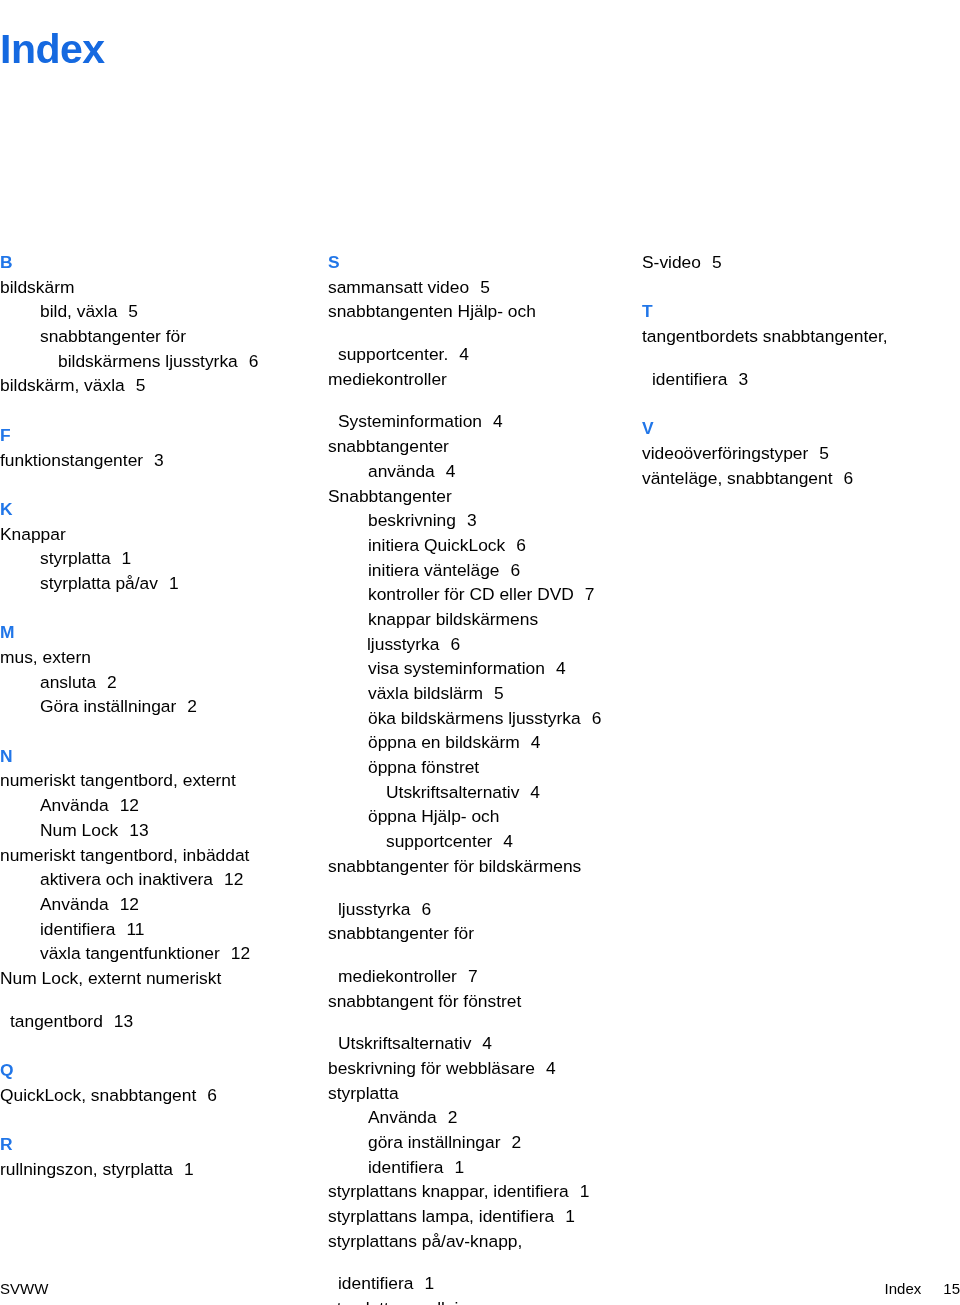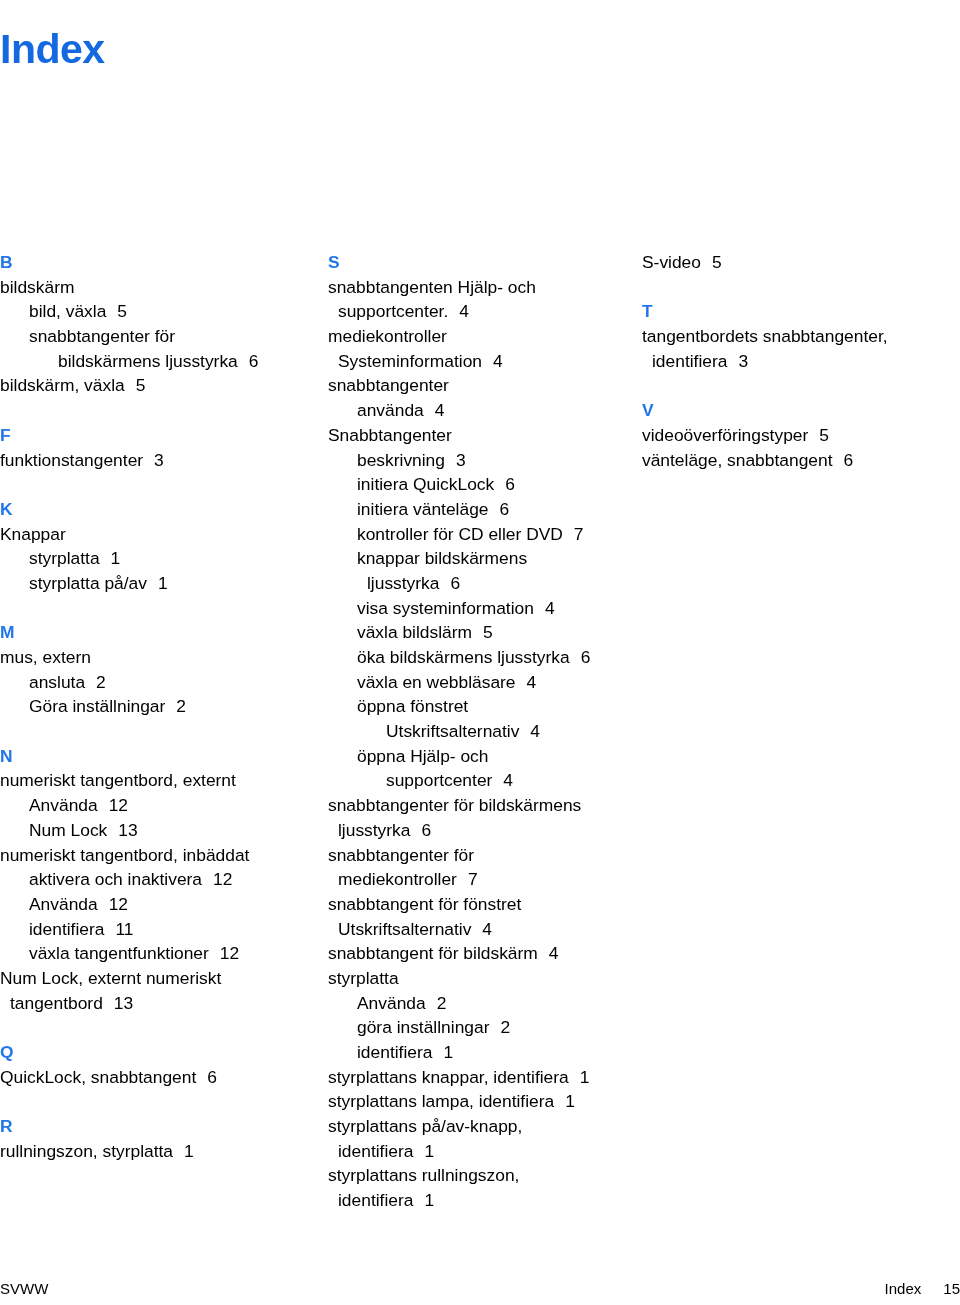--- a/index.html
+++ b/index.html
@@ -54,22 +54,22 @@
   }
   .section-gap {
     height: 24.7px;
   }
 
   .entry {
     white-space: nowrap;
     height: 24.7px;
   }
   .lvl-0 { padding-left: 0px; }
-  .lvl-w { padding-left: 10px; }   
-  .lvl-1 { padding-left: 29px; }
+  .lvl-w { padding-left: 10px; margin-top: 18px; }   
+  .lvl-1 { padding-left: 40px; }
   .lvl-1w { padding-left: 39px; }  
   .lvl-2 { padding-left: 58px; }
 
   .pg {
     padding-left: 11px;
   }
 
   #footer {
     position: absolute;
     left: 0px;
@@ -134,48 +134,49 @@
       <div class="entry lvl-w"><span>tangentbord</span><span class="pg">13</span></div>
       <div class="section-gap"></div>
       <div class="section-letter">Q</div>
       <div class="entry lvl-0"><span>QuickLock, snabbtangent</span><span class="pg">6</span></div>
       <div class="section-gap"></div>
       <div class="section-letter">R</div>
       <div class="entry lvl-0"><span>rullningszon, styrplatta</span><span class="pg">1</span></div>
     </div>
     <div class="index-column col-2">
       <div class="section-letter">S</div>
+      <div class="entry lvl-0"><span>sammansatt video</span><span class="pg">5</span></div>
       <div class="entry lvl-0"><span>snabbtangenten Hjälp- och</span></div>
       <div class="entry lvl-w"><span>supportcenter.</span><span class="pg">4</span></div>
       <div class="entry lvl-0"><span>mediekontroller</span></div>
       <div class="entry lvl-w"><span>Systeminformation</span><span class="pg">4</span></div>
       <div class="entry lvl-0"><span>snabbtangenter</span></div>
       <div class="entry lvl-1"><span>använda</span><span class="pg">4</span></div>
       <div class="entry lvl-0"><span>Snabbtangenter</span></div>
       <div class="entry lvl-1"><span>beskrivning</span><span class="pg">3</span></div>
       <div class="entry lvl-1"><span>initiera QuickLock</span><span class="pg">6</span></div>
       <div class="entry lvl-1"><span>initiera vänteläge</span><span class="pg">6</span></div>
       <div class="entry lvl-1"><span>kontroller för CD eller DVD</span><span class="pg">7</span></div>
       <div class="entry lvl-1"><span>knappar bildskärmens</span></div>
       <div class="entry lvl-1w"><span>ljusstyrka</span><span class="pg">6</span></div>
       <div class="entry lvl-1"><span>visa systeminformation</span><span class="pg">4</span></div>
       <div class="entry lvl-1"><span>växla bildslärm</span><span class="pg">5</span></div>
       <div class="entry lvl-1"><span>öka bildskärmens ljusstyrka</span><span class="pg">6</span></div>
-      <div class="entry lvl-1"><span>växla en webbläsare</span><span class="pg">4</span></div>
+      <div class="entry lvl-1"><span>öppna en bildskärm</span><span class="pg">4</span></div>
       <div class="entry lvl-1"><span>öppna fönstret</span></div>
       <div class="entry lvl-2"><span>Utskriftsalternativ</span><span class="pg">4</span></div>
       <div class="entry lvl-1"><span>öppna Hjälp- och</span></div>
       <div class="entry lvl-2"><span>supportcenter</span><span class="pg">4</span></div>
       <div class="entry lvl-0"><span>snabbtangenter för bildskärmens</span></div>
       <div class="entry lvl-w"><span>ljusstyrka</span><span class="pg">6</span></div>
       <div class="entry lvl-0"><span>snabbtangenter för</span></div>
       <div class="entry lvl-w"><span>mediekontroller</span><span class="pg">7</span></div>
       <div class="entry lvl-0"><span>snabbtangent för fönstret</span></div>
       <div class="entry lvl-w"><span>Utskriftsalternativ</span><span class="pg">4</span></div>
-      <div class="entry lvl-0"><span>snabbtangent för bildskärm</span><span class="pg">4</span></div>
+      <div class="entry lvl-0"><span>beskrivning för webbläsare</span><span class="pg">4</span></div>
       <div class="entry lvl-0"><span>styrplatta</span></div>
       <div class="entry lvl-1"><span>Använda</span><span class="pg">2</span></div>
       <div class="entry lvl-1"><span>göra inställningar</span><span class="pg">2</span></div>
       <div class="entry lvl-1"><span>identifiera</span><span class="pg">1</span></div>
       <div class="entry lvl-0"><span>styrplattans knappar, identifiera</span><span class="pg">1</span></div>
       <div class="entry lvl-0"><span>styrplattans lampa, identifiera</span><span class="pg">1</span></div>
       <div class="entry lvl-0"><span>styrplattans på/av-knapp,</span></div>
       <div class="entry lvl-w"><span>identifiera</span><span class="pg">1</span></div>
       <div class="entry lvl-0"><span>styrplattans rullningszon,</span></div>
       <div class="entry lvl-w"><span>identifiera</span><span class="pg">1</span></div>

